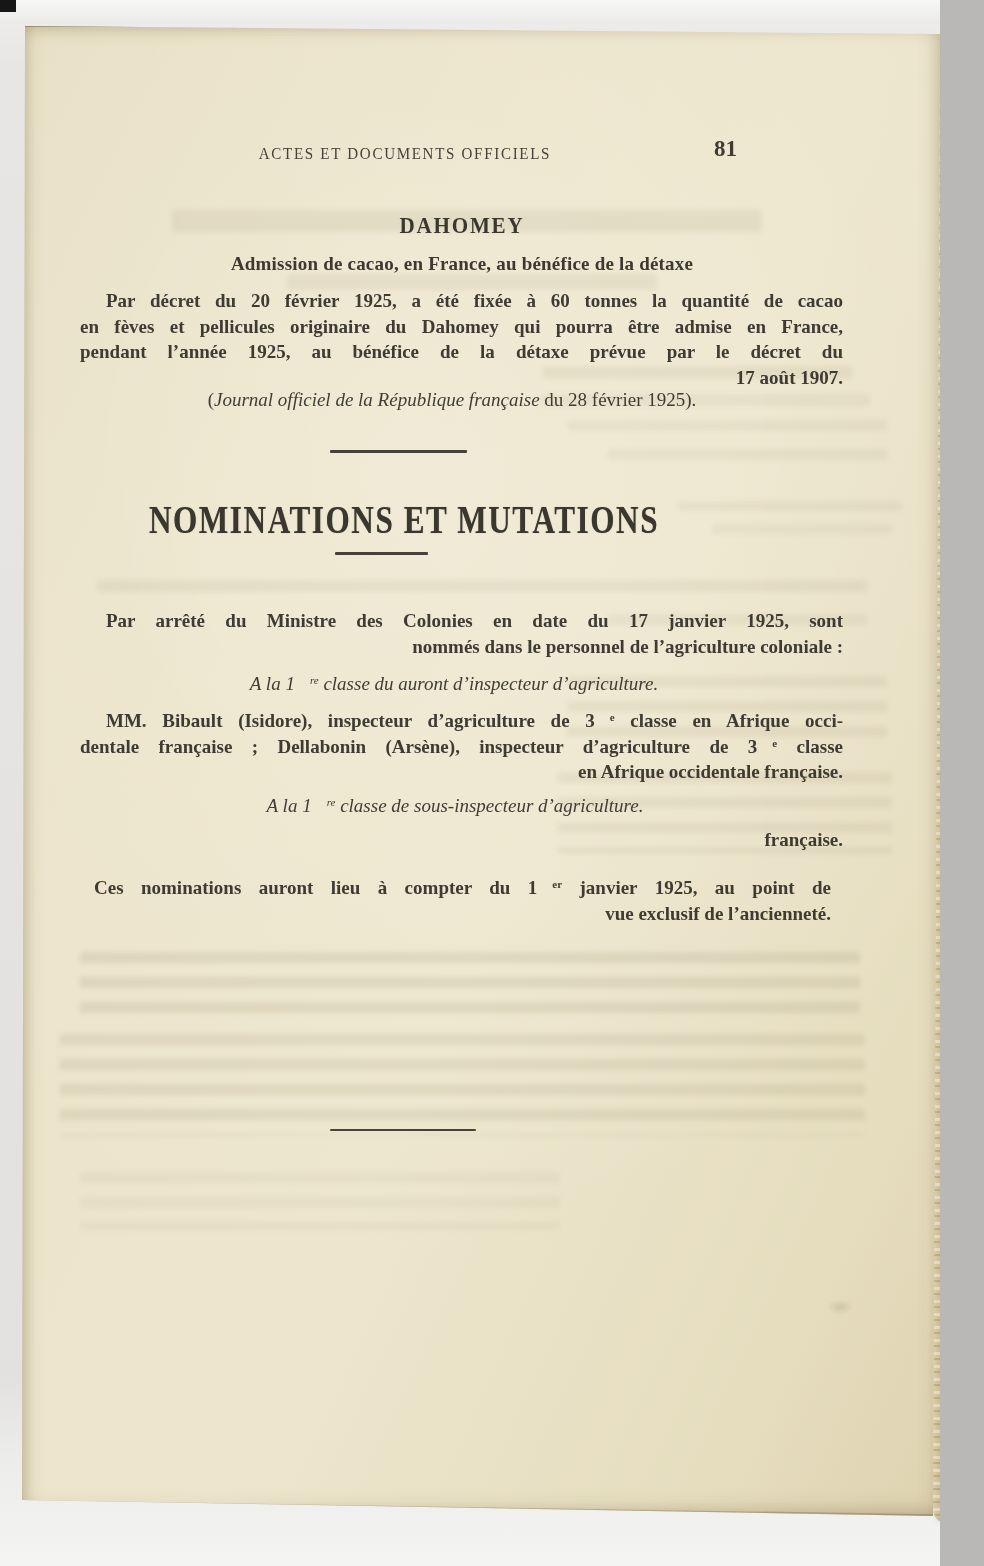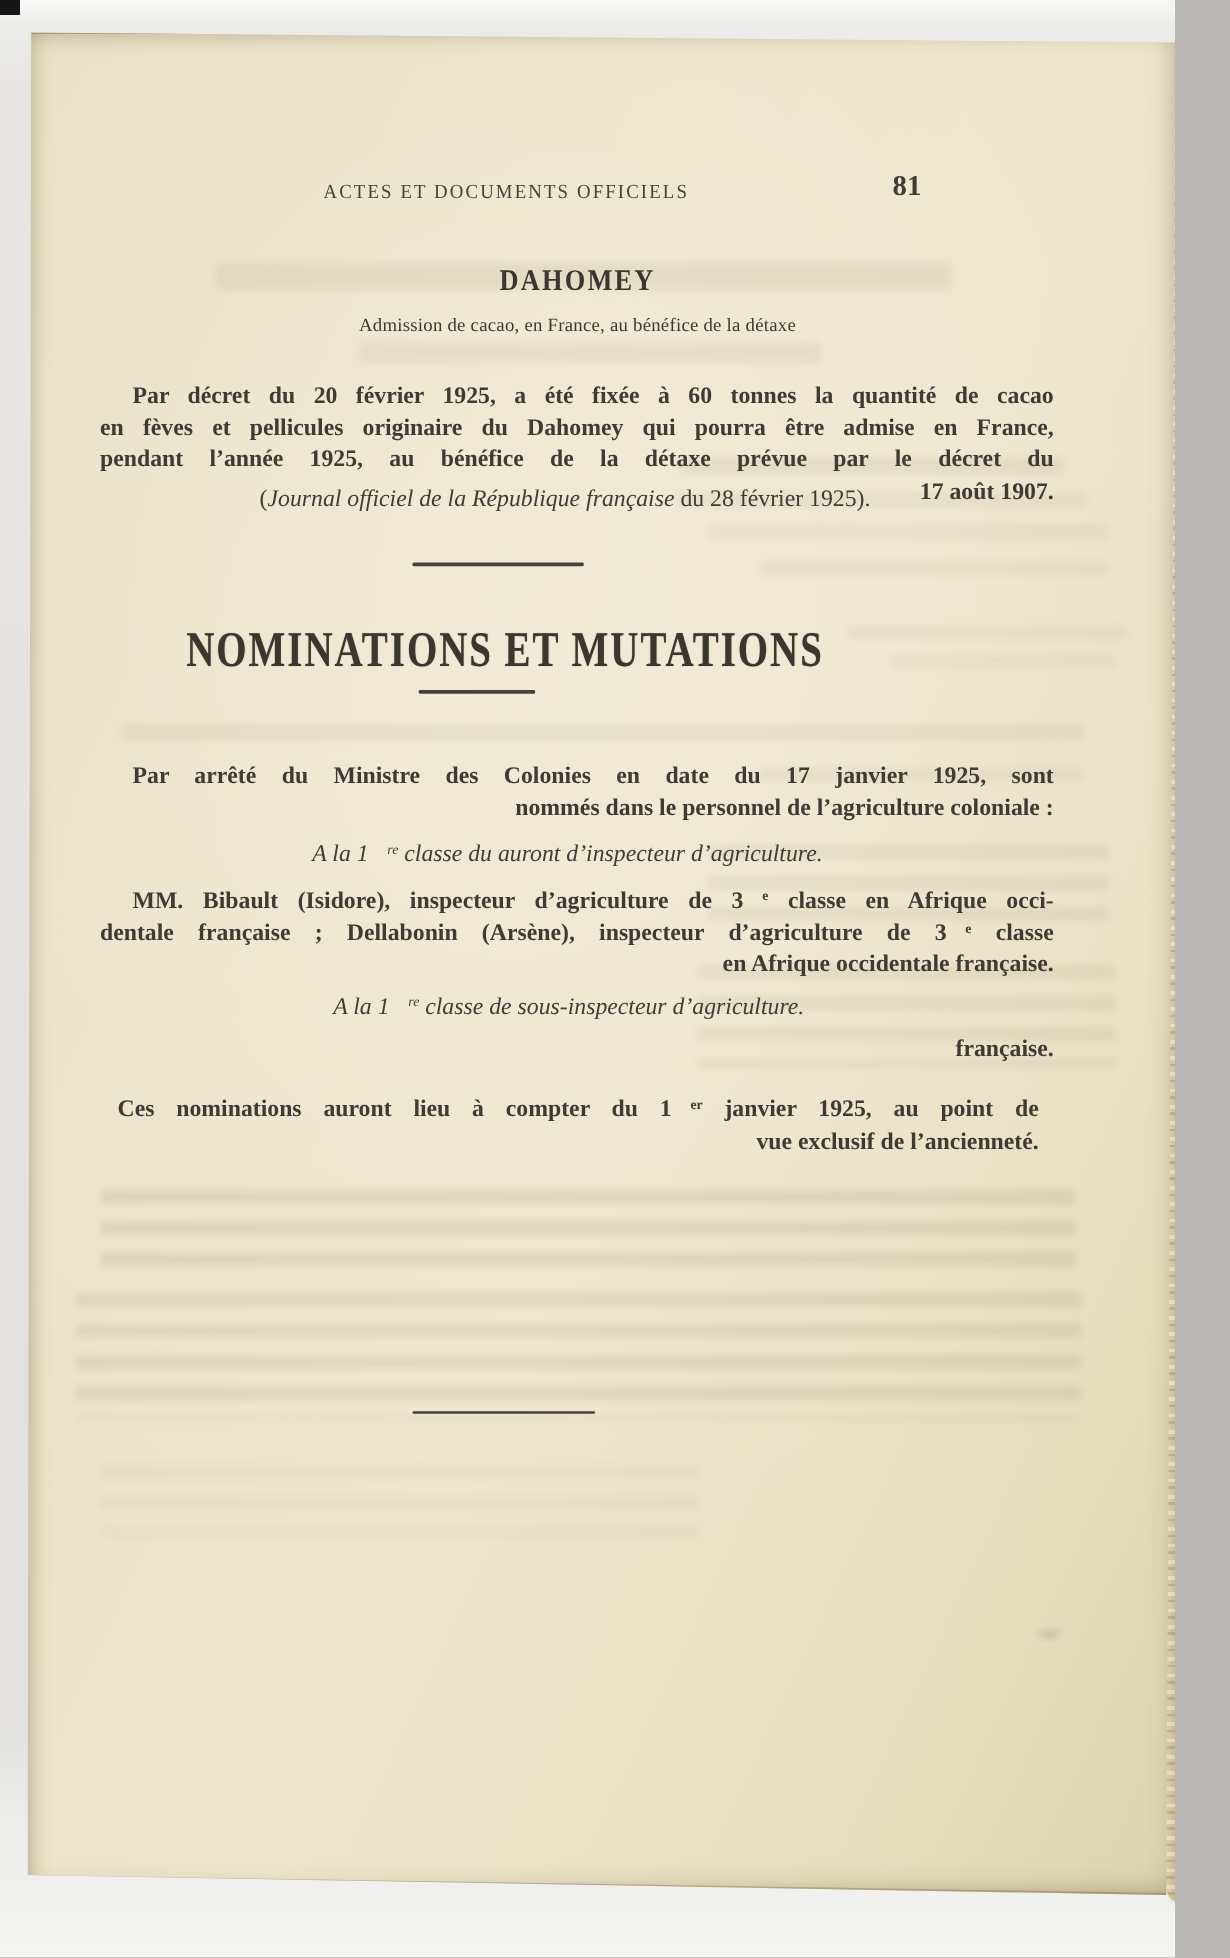--- a/index.html
+++ b/index.html
@@ -44,21 +44,21 @@
   .ghost,.ghostg{position:absolute;pointer-events:none;filter:blur(2.4px);border-radius:4px;}
   .ghost{background:rgba(134,124,92,1);}
   .ghostg{background:repeating-linear-gradient(180deg,rgba(134,124,92,1) 0 11px,rgba(0,0,0,0) 11px 25px);}
 
   .abs{position:absolute;font-weight:bold;}
   .cen{position:absolute;transform:translateX(-50%);white-space:nowrap;}
 
   .running-head{font-size:16px;letter-spacing:1.8px;color:#474238;transform:translateX(-50%) scaleX(.94);}
   .pageno{font-size:23px;color:#3f3c33;}
   .h-dahomey{font-size:24px;font-weight:bold;letter-spacing:2px;color:#3a372f;transform:translateX(-50%) scaleX(.88);}
-  .h-sub{font-size:15px;font-weight:normal;color:#3c3931;letter-spacing:.2px;text-align:right;}
+  .h-sub{font-size:19px;font-weight:bold;color:#3c3931;letter-spacing:.2px;text-align:right;}
   .h-big{font-size:40px;font-weight:bold;letter-spacing:2px;color:#3a372f;transform:translateX(-50%) scaleX(.78);text-shadow:0 0 1px rgba(58,55,47,.45);}
   .ital{font-size:19px;font-style:italic;color:#403d35;}
 
   .para{width:763px;font-size:19px;line-height:25.5px;}
   .jline{text-align:justify;text-align-last:justify;}
   .lline{text-align:right;}
   .ind{text-indent:26px;}
   .sup{font-size:11px;vertical-align:6px;line-height:0;margin-left:15px;}
 
   .rule{background:#46423a;border-radius:1px;}
@@ -93,21 +93,21 @@
     <div class="ghostg" style="left:58px;top:928px;width:780px;height:70px;opacity:.14;"></div>
     <div class="ghostg" style="left:38px;top:1010px;width:805px;height:102px;opacity:.13;"></div>
     <div class="ghostg" style="left:58px;top:1148px;width:480px;height:58px;opacity:.06;"></div>
 
     <div class="cen running-head" style="left:383px;top:121px;">ACTES ET DOCUMENTS OFFICIELS</div>
     <div class="abs pageno" style="left:692px;top:112px;">81</div>
 
     <div class="cen h-dahomey" style="left:440px;top:188px;">DAHOMEY</div>
     <div class="cen h-sub" style="left:440px;top:229px;">Admission de cacao, en France, au bénéfice de la détaxe</div>
 
-    <div class="abs para" style="left:58px;top:264px;margin-top:16px;">
+    <div class="abs para" style="left:58px;top:264px;">
       <div class="jline ind">Par décret du 20 février 1925, a été fixée à 60 tonnes la quantité de cacao</div>
       <div class="jline">en fèves et pellicules originaire du Dahomey qui pourra être admise en France,</div>
       <div class="jline">pendant l’année 1925, au bénéfice de la détaxe prévue par le décret du</div>
       <div class="lline">17 août 1907.</div>
     </div>
 
     <div class="cen para" style="left:430px;top:363px;width:auto;">
       <span>(</span><span class="ital">Journal officiel de la République française</span><span> du 28 février 1925).</span>
     </div>
 

